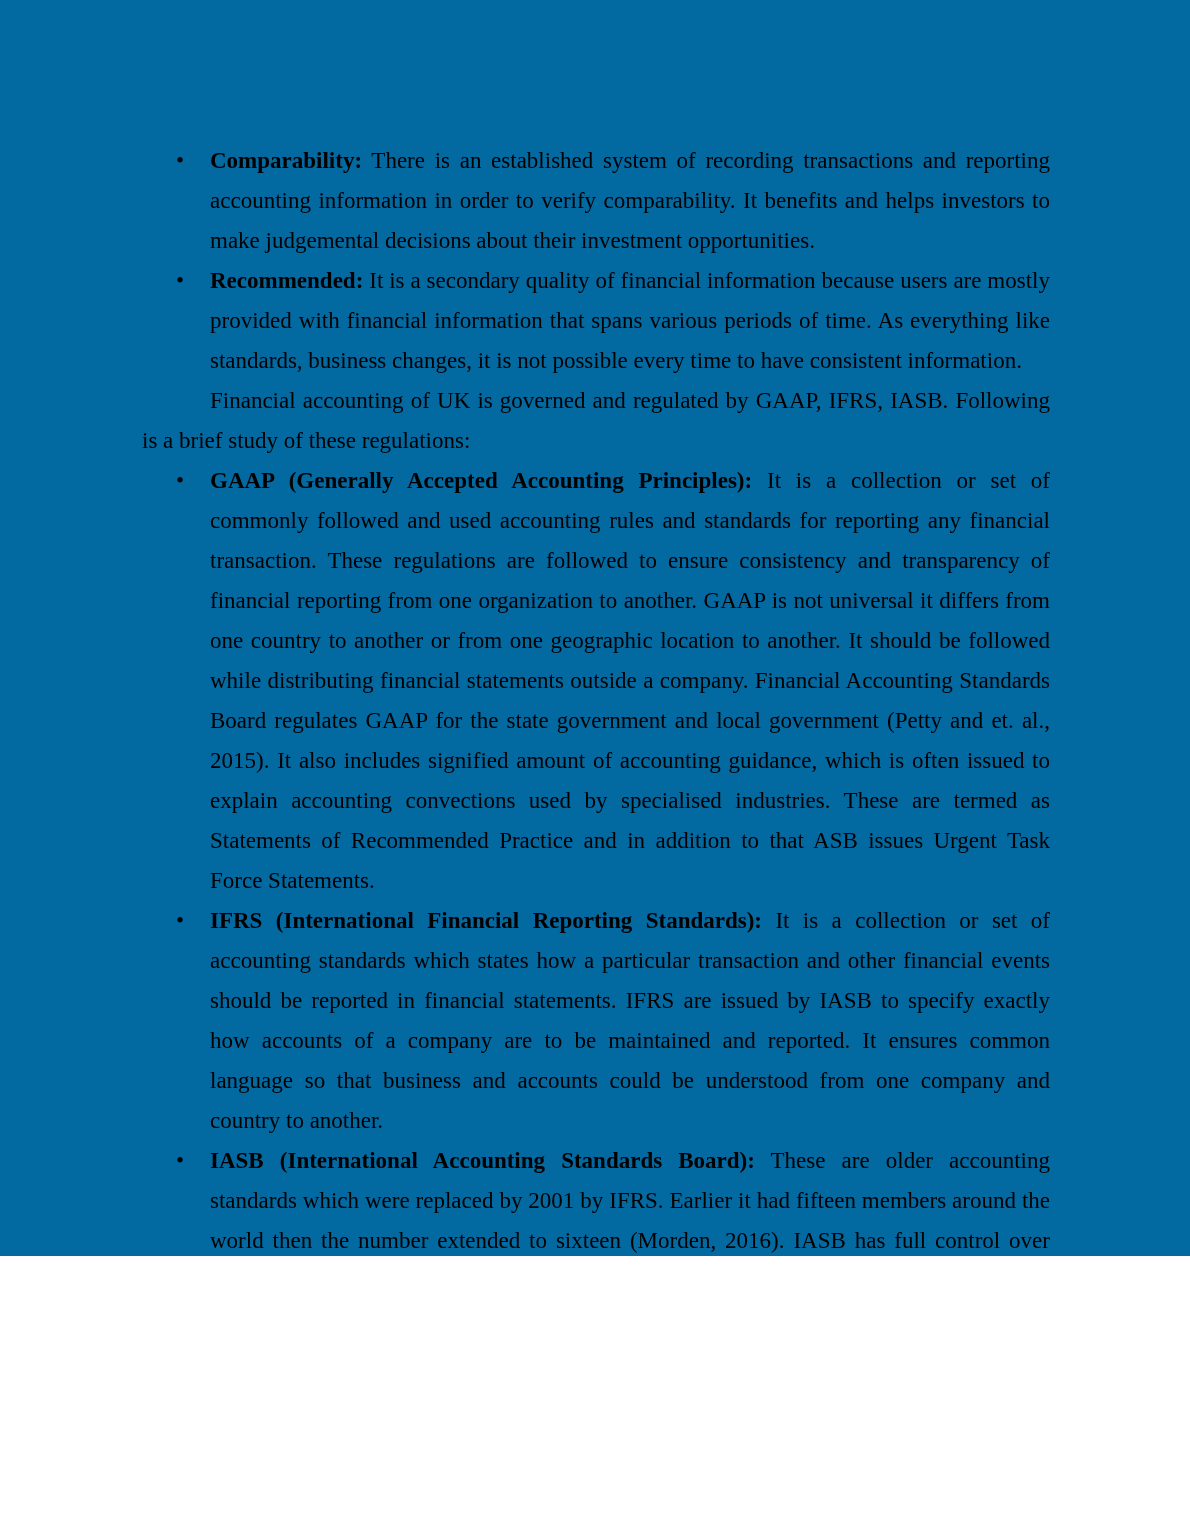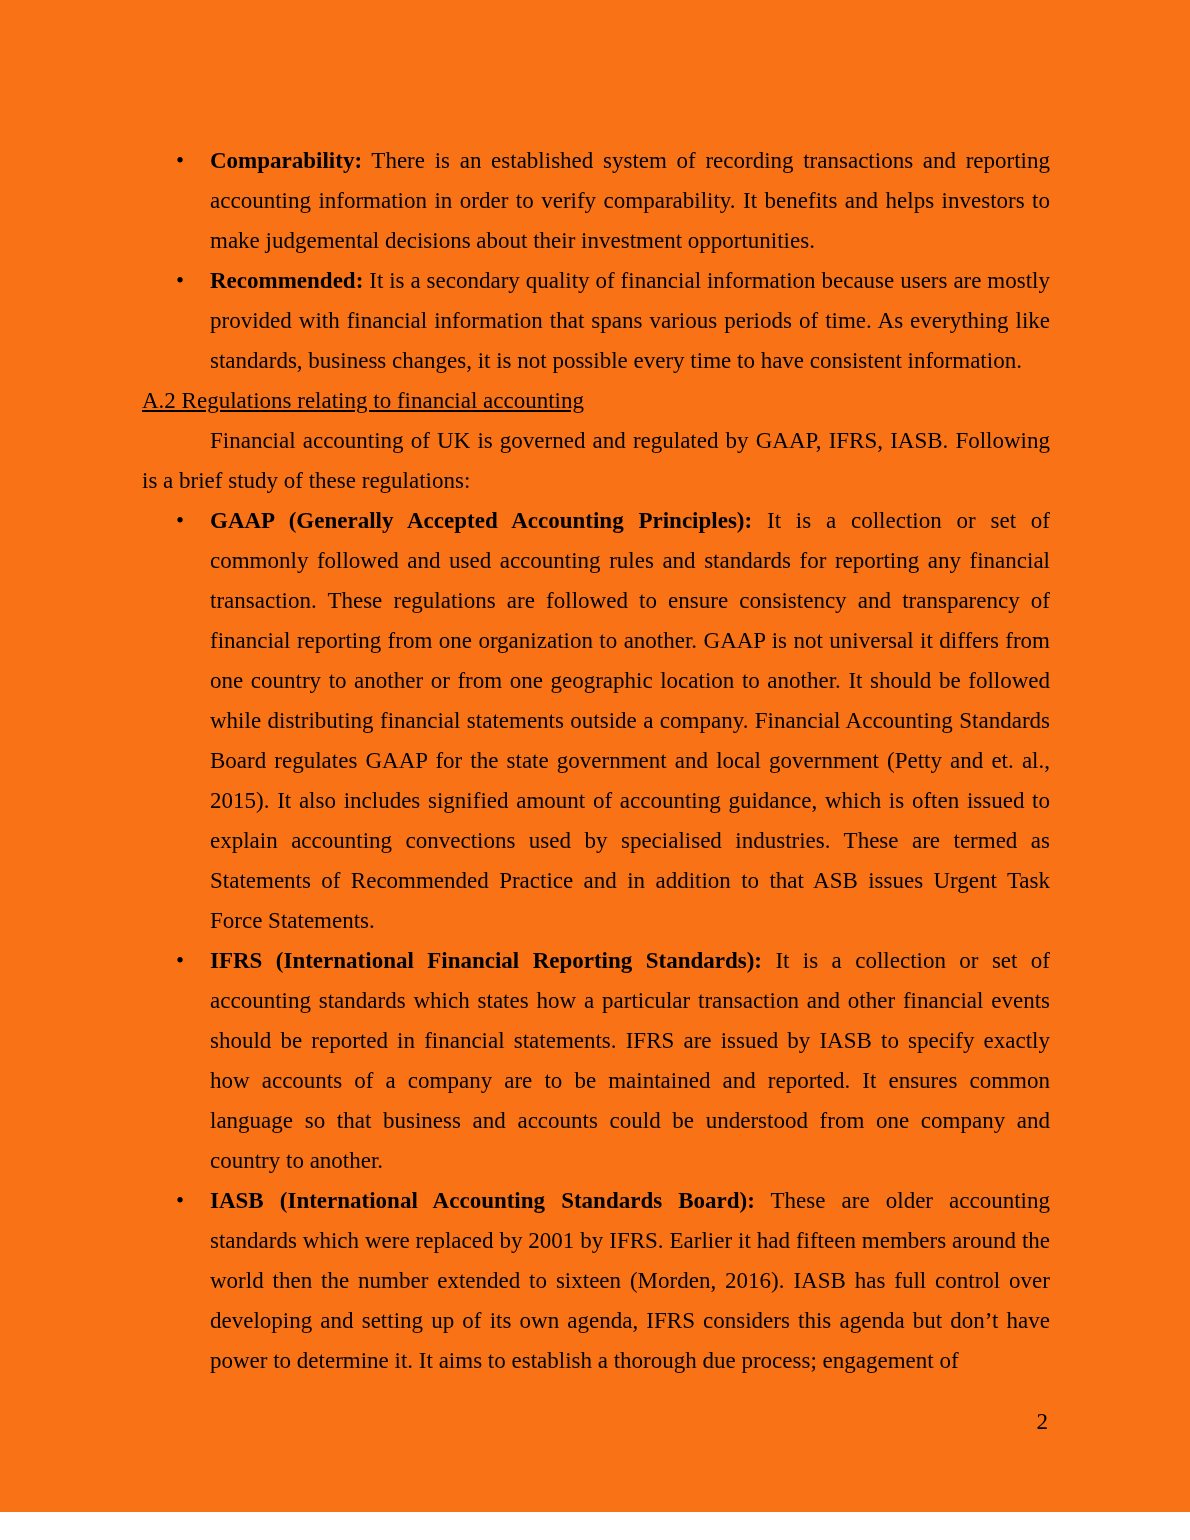--- a/index.html
+++ b/index.html
@@ -4,22 +4,22 @@
 <style>
   * { box-sizing: border-box; }
   html, body {
     margin: 0;
     padding: 0;
     background: #ffffff;
   }
   .page {
     position: relative;
     width: 1190px;
-    height: 1512px;
-    background: #f97316;
+    height: 1256px;
+    background: #0369a1;
     font-family: "Liberation Serif", serif;
     font-size: 23px;
     line-height: 40px;
     color: #000000;
     overflow: hidden;
   }
   .content {
     position: absolute;
     left: 142px;
     top: 141px;
@@ -68,21 +68,20 @@
 <body>
 
 <div class="page">
   <div class="content">
 
     <ul class="bullets">
       <li><span class="lead">Comparability:</span><span> There is an established system of recording transactions and reporting accounting information in order to verify comparability. It benefits and helps investors to make judgemental decisions about their investment opportunities.</span></li>
       <li><span class="lead">Recommended:</span><span> It is a secondary quality of financial information because users are mostly provided with financial information that spans various periods of time. As everything like standards, business changes, it is not possible every time to have consistent information.</span></li>
     </ul>
 
-    <h2 class="heading">A.2 Regulations relating to financial accounting</h2>
 
     <p class="intro">Financial accounting of UK is governed and regulated by GAAP, IFRS, IASB. Following is a brief study of these regulations:</p>
 
     <ul class="bullets">
       <li><span class="lead">GAAP (Generally Accepted Accounting Principles):</span><span> It is a collection or set of commonly followed and used accounting rules and standards for reporting any financial transaction. These regulations are followed to ensure consistency and transparency of financial reporting from one organization to another. GAAP is not universal it differs from one country to another or from one geographic location to another. It should be followed while distributing financial statements outside a company. Financial Accounting Standards Board regulates GAAP for the state government and local government (Petty and et. al., 2015).  It also includes signified amount of accounting guidance, which is often issued to explain accounting convections used by specialised industries. These are termed as Statements of Recommended Practice and in addition to that ASB issues Urgent Task Force Statements.</span></li>
       <li><span class="lead">IFRS (International Financial Reporting Standards):</span><span> It is a collection or set of accounting standards which states how a particular transaction and other financial events should be reported in financial statements. IFRS are issued by IASB to specify exactly how accounts of a company are to be maintained and reported. It ensures common language so that business and accounts could be understood from one company and country to another.</span></li>
       <li><span class="lead">IASB (International Accounting Standards Board):</span><span> These are older accounting standards which were replaced by 2001 by IFRS. Earlier it had fifteen members around the world then the number extended to sixteen (Morden, 2016). IASB has full control over developing and setting up of its own agenda, IFRS considers this agenda but don’t have power to determine it. It aims to establish a thorough due process; engagement of</span></li>
     </ul>
 
   </div>

